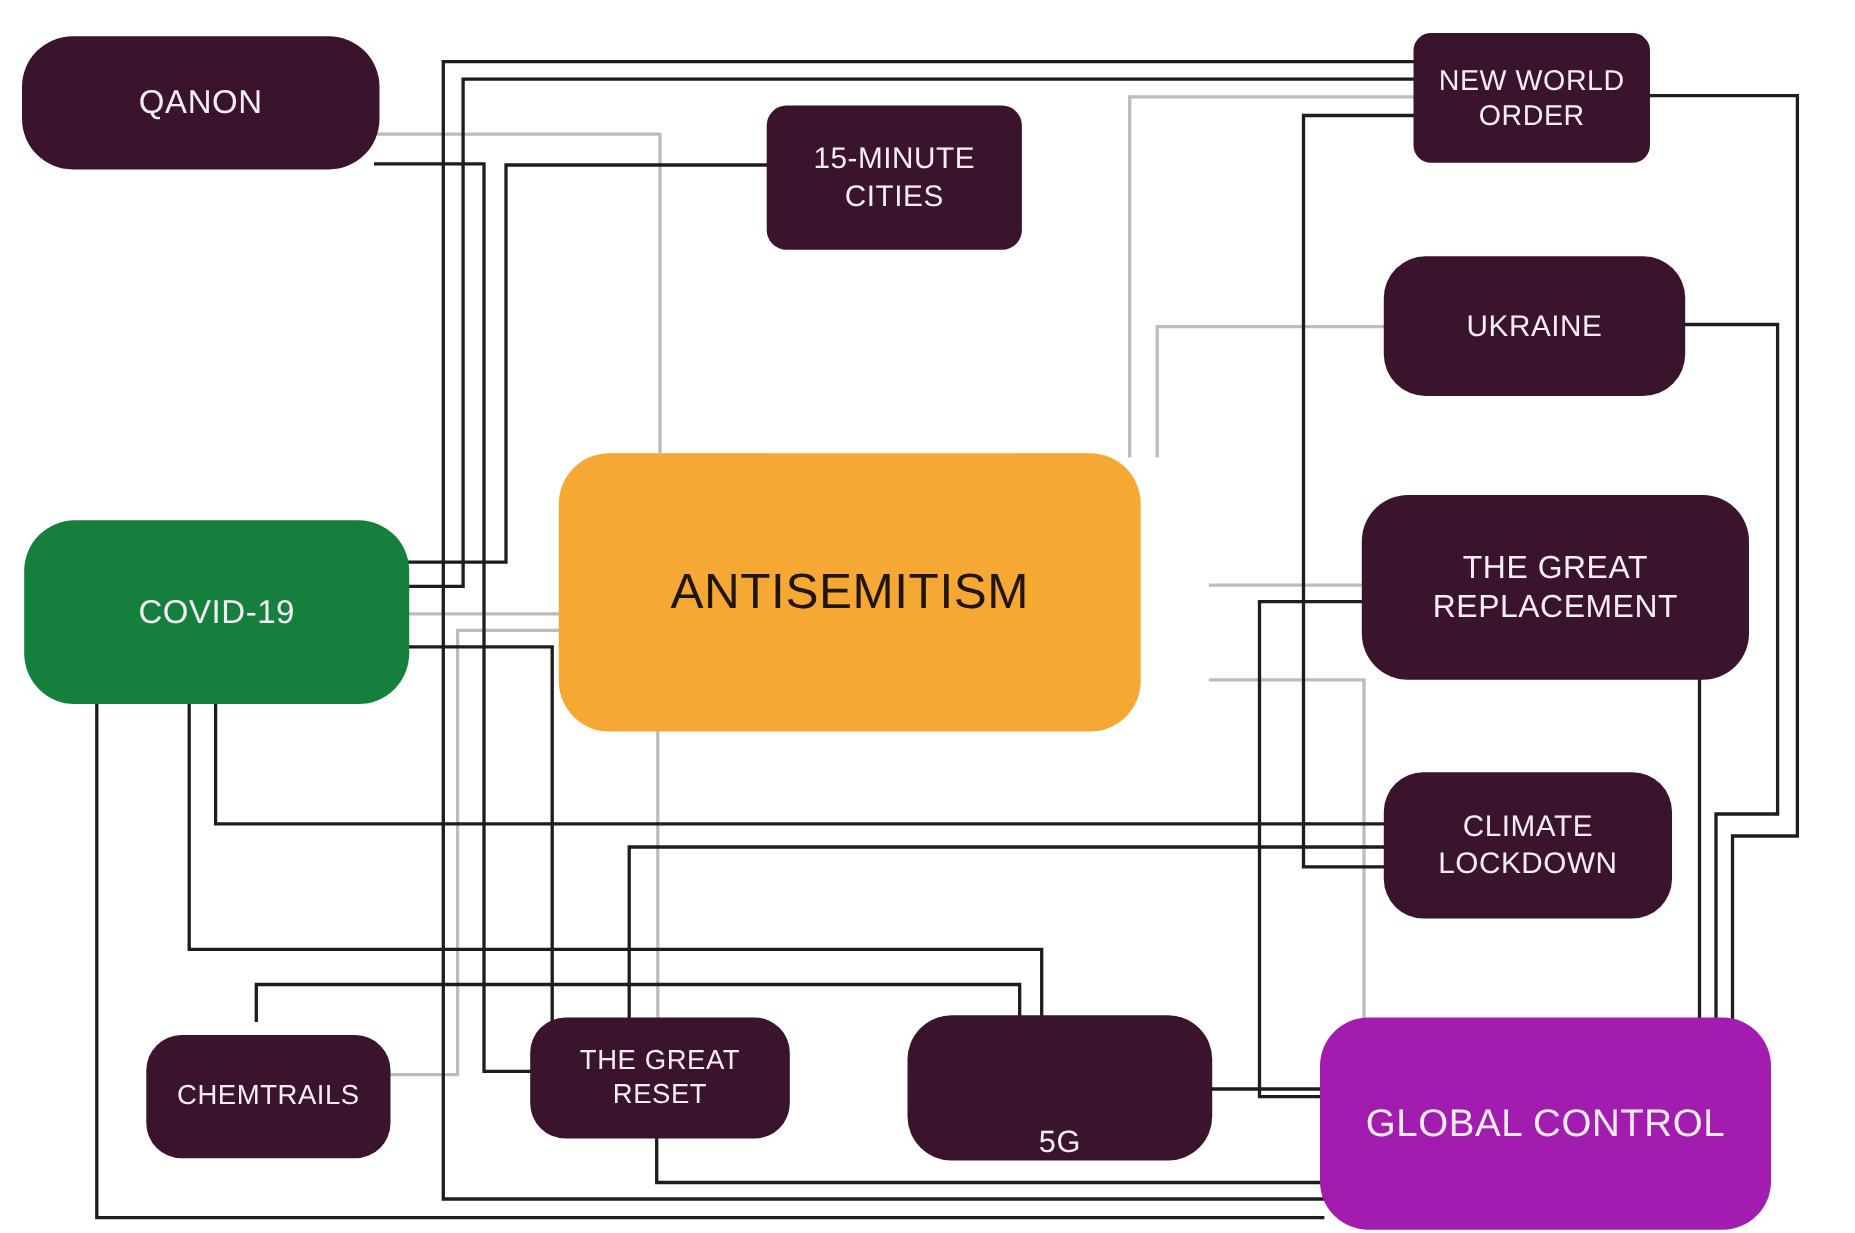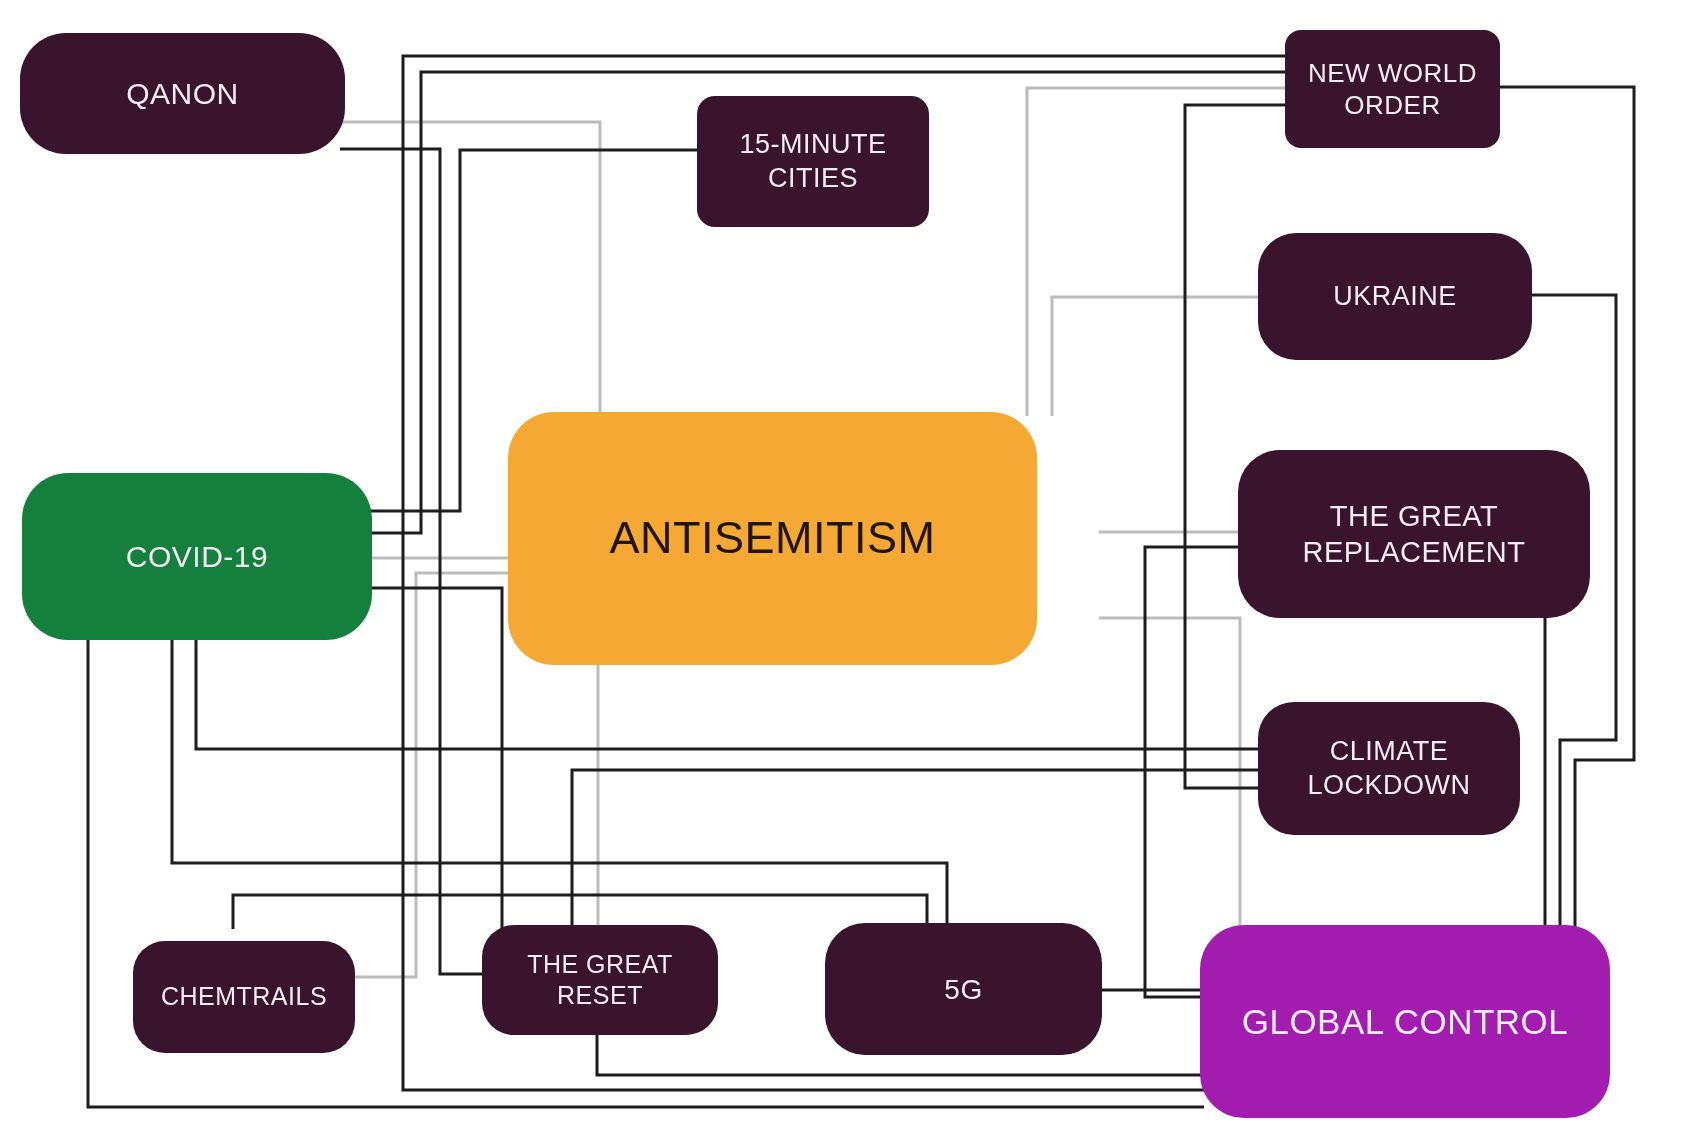--- a/index.html
+++ b/index.html
@@ -52,15 +52,15 @@
     <div class="node dark" style="left: 1258px; top: 233px; width: 274px; height: 127px; border-radius: 38px; font-size: 27px; background: rgb(58, 19, 44); justify-content: center;"><span>UKRAINE</span></div>
     <div class="node accent" style="left: 508px; top: 412px; width: 529px; height: 253px; border-radius: 46px; font-size: 45px; background: rgb(245, 168, 51);"><span>ANTISEMITISM</span></div>
     <div class="node dark" style="left: 1238px; top: 450px; width: 352px; height: 168px; border-radius: 42px; font-size: 29px; background: rgb(58, 19, 44);"><span>THE GREAT
 REPLACEMENT</span></div>
     <div class="node dark" style="left: 22px; top: 473px; width: 350px; height: 167px; border-radius: 46px; font-size: 30px; background: #15803d;"><span>COVID-19</span></div>
     <div class="node dark" style="left: 1258px; top: 702px; width: 262px; height: 133px; border-radius: 36px; font-size: 27px; background: rgb(58, 19, 44);"><span>CLIMATE
 LOCKDOWN</span></div>
     <div class="node dark" style="left: 133px; top: 925px; width: 222px; height: 112px; border-radius: 32px; font-size: 25px; background: rgb(58, 19, 44); margin-top: 16px;"><span>CHEMTRAILS</span></div>
     <div class="node dark" style="left: 482px; top: 925px; width: 236px; height: 110px; border-radius: 32px; font-size: 25px; background: rgb(58, 19, 44);"><span>THE GREAT
 RESET</span></div>
-    <div class="node dark" style="left: 825px; top: 923px; width: 277px; height: 132px; border-radius: 40px; font-size: 28px; background: rgb(58, 19, 44);"><span>5G</span></div>
+    <div class="node dark" style="left: 825px; top: 923px; width: 277px; height: 132px; border-radius: 40px; font-size: 28px; background: rgb(58, 19, 44); align-items: flex-end;"><span>5G</span></div>
     <div class="node dark" style="left: 1200px; top: 925px; width: 410px; height: 193px; border-radius: 44px; font-size: 35px; background: #a21caf;"><span>GLOBAL CONTROL</span></div>
   </div>
 
 </body></html>

